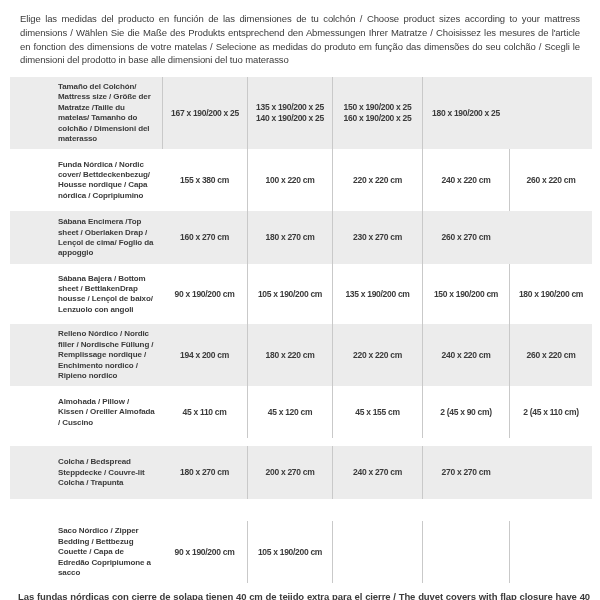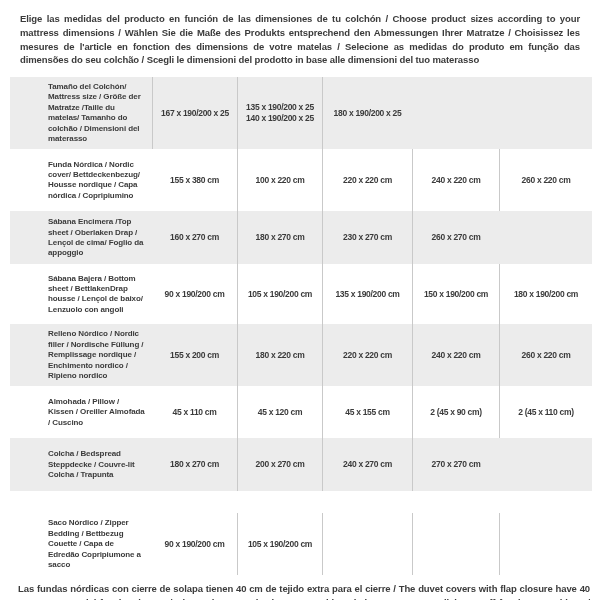--- a/index.html
+++ b/index.html
@@ -3,27 +3,28 @@
 <meta charset="utf-8">
 <style>
   html,body{margin:0;padding:0;}
   body{
     width:600px;height:600px;background:#ffffff;
     font-family:"Liberation Sans", sans-serif;
     color:#3b3b3b;overflow:hidden;
   }
   .intro{
     margin:12px 20px 0 20px;
-    font-size:9.5px;font-weight:700;line-height:1.45;
+    font-size:9.5px;font-weight:400;line-height:1.45;
     text-align:justify;letter-spacing:-0.1px;
   }
   .size-table{margin:10px 8px 0 10px;}
   .trow{
     display:grid;
     grid-template-columns:142px 85px 85px 90px 87px 1fr;
+    padding-left:10px;
   }
   .trow.gray{background:#ececec;}
   .cell-label{
     display:flex;align-items:center;
     padding:5px 6px 5px 38px;
     font-size:8px;font-weight:700;line-height:1.3;
     letter-spacing:-0.1px;
   }
   .cell-value{
     display:flex;align-items:center;justify-content:center;
@@ -43,20 +44,22 @@
 
 <div class="intro">Elige las medidas del producto en función de las dimensiones de tu colchón / Choose product sizes according to your mattress dimensions / Wählen Sie die Maße des Produkts entsprechend den Abmessungen Ihrer Matratze / Choisissez les mesures de l'article en fonction des dimensions de votre matelas / Selecione as medidas do produto em função das dimensões do seu colchão / Scegli le dimensioni del prodotto in base alle dimensioni del tuo materasso</div>
 
 <div class="size-table">
 
   <div class="trow gray">
     <div class="cell-label">Tamaño del Colchón/ Mattress size / Größe der Matratze /Taille du matelas/ Tamanho do colchão / Dimensioni del materasso</div>
     <div class="cell-value div">167 x 190/200 x 25</div>
     <div class="cell-value div">135 x 190/200 x 25
 140 x 190/200 x 25</div>
+    <div class="cell-value div">150 x 190/200 x 25
+160 x 190/200 x 25</div>
     <div class="cell-value div">180 x 190/200 x 25</div>
   </div>
 
   <div class="trow" style="min-height:62px;">
     <div class="cell-label">Funda Nórdica / Nordic cover/ Bettdeckenbezug/ Housse nordique / Capa nórdica / Copripiumino</div>
     <div class="cell-value">155 x 380 cm</div>
     <div class="cell-value div">100 x 220 cm</div>
     <div class="cell-value div">220 x 220 cm</div>
     <div class="cell-value div">240 x 220 cm</div>
     <div class="cell-value div">260 x 220 cm</div>
@@ -74,37 +77,37 @@
     <div class="cell-label">Sábana Bajera / Bottom sheet / BettlakenDrap housse / Lençol de baixo/ Lenzuolo con angoli</div>
     <div class="cell-value">90 x 190/200 cm</div>
     <div class="cell-value div">105 x 190/200 cm</div>
     <div class="cell-value div">135 x 190/200 cm</div>
     <div class="cell-value div">150 x 190/200 cm</div>
     <div class="cell-value div">180 x 190/200 cm</div>
   </div>
 
   <div class="trow gray" style="min-height:58px;">
     <div class="cell-label">Relleno Nórdico / Nordic filler / Nordische Füllung / Remplissage nordique / Enchimento nordico / Ripieno nordico</div>
-    <div class="cell-value">155 x 200 cm</div>
+    <div class="cell-value">194 x 200 cm</div>
     <div class="cell-value div">180 x 220 cm</div>
     <div class="cell-value div">220 x 220 cm</div>
     <div class="cell-value div">240 x 220 cm</div>
     <div class="cell-value div">260 x 220 cm</div>
   </div>
 
   <div class="trow" style="min-height:52px;">
     <div class="cell-label">Almohada / Pillow / Kissen / Oreiller Almofada / Cuscino</div>
     <div class="cell-value">45 x 110 cm</div>
     <div class="cell-value div">45 x 120 cm</div>
     <div class="cell-value div">45 x 155 cm</div>
     <div class="cell-value div">2 (45 x 90 cm)</div>
     <div class="cell-value div">2 (45 x 110 cm)</div>
   </div>
 
-  <div class="trow gray" style="min-height:53px;">
+  <div class="trow gray" style="min-height:53px;margin-top:8px;">
     <div class="cell-label">Colcha / Bedspread Steppdecke / Couvre-lit Colcha / Trapunta</div>
     <div class="cell-value">180 x 270 cm</div>
     <div class="cell-value div">200 x 270 cm</div>
     <div class="cell-value div">240 x 270 cm</div>
     <div class="cell-value div">270 x 270 cm</div>
   </div>
 
   <div class="trow" style="min-height:58px;margin-top:22px;">
     <div class="cell-label">Saco Nórdico / Zipper Bedding / Bettbezug Couette / Capa de Edredão Copripiumone a sacco</div>
     <div class="cell-value">90 x 190/200 cm</div>

